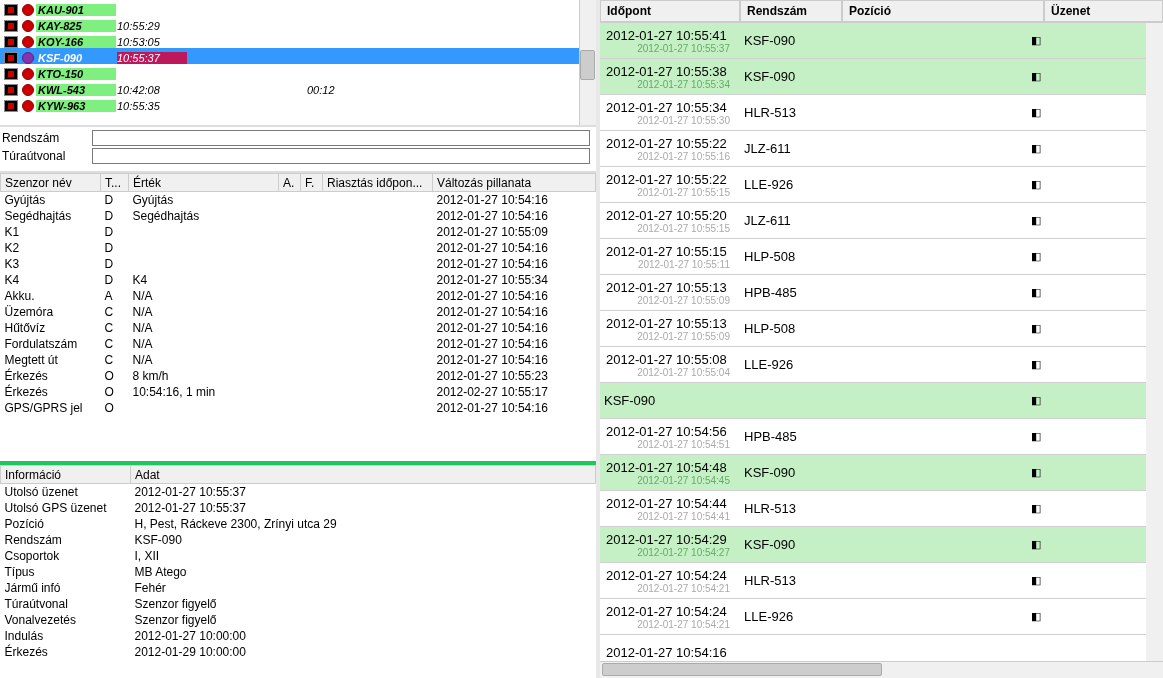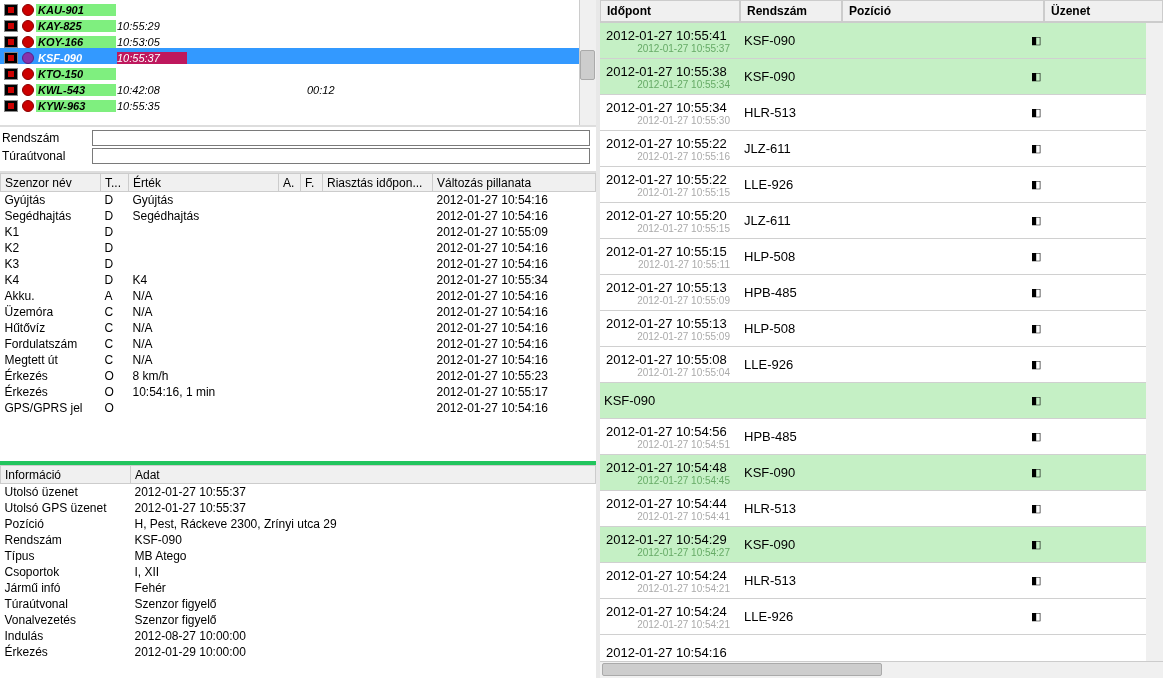--- a/index.html
+++ b/index.html
@@ -402,21 +402,21 @@
               <td></td>
               <td>2012-01-27 10:55:23</td>
             </tr>
             <tr>
               <td>Érkezés</td>
               <td>O</td>
               <td>10:54:16, 1 min</td>
               <td></td>
               <td></td>
               <td></td>
-              <td>2012-01-27 10:55:17</td>
+              <td>2012-02-27 10:55:17</td>
             </tr>
             <tr>
               <td>GPS/GPRS jel</td>
               <td>O</td>
               <td></td>
               <td></td>
               <td></td>
               <td></td>
               <td>2012-01-27 10:54:16</td>
             </tr>
@@ -443,42 +443,42 @@
             </tr>
             <tr>
               <td>Pozíció</td>
               <td>H, Pest, Ráckeve 2300, Zrínyi utca 29</td>
             </tr>
             <tr>
               <td>Rendszám</td>
               <td>KSF-090</td>
             </tr>
             <tr>
+              <td>Csoportok</td>
+              <td>I, XII</td>
+            </tr>
+            <tr>
               <td>Típus</td>
               <td>MB Atego</td>
             </tr>
             <tr>
-              <td>Csoportok</td>
-              <td>I, XII</td>
-            </tr>
-            <tr>
               <td>Jármű infó</td>
               <td>Fehér</td>
             </tr>
             <tr>
               <td>Túraútvonal</td>
               <td>Szenzor figyelő</td>
             </tr>
             <tr>
               <td>Vonalvezetés</td>
               <td>Szenzor figyelő</td>
             </tr>
             <tr>
               <td>Indulás</td>
-              <td>2012-08-27 10:00:00</td>
+              <td>2012-01-27 10:00:00</td>
             </tr>
             <tr>
               <td>Érkezés</td>
               <td>2012-01-29 10:00:00</td>
             </tr>
           </tbody>
       </table>
     </div>
   </div>
 

